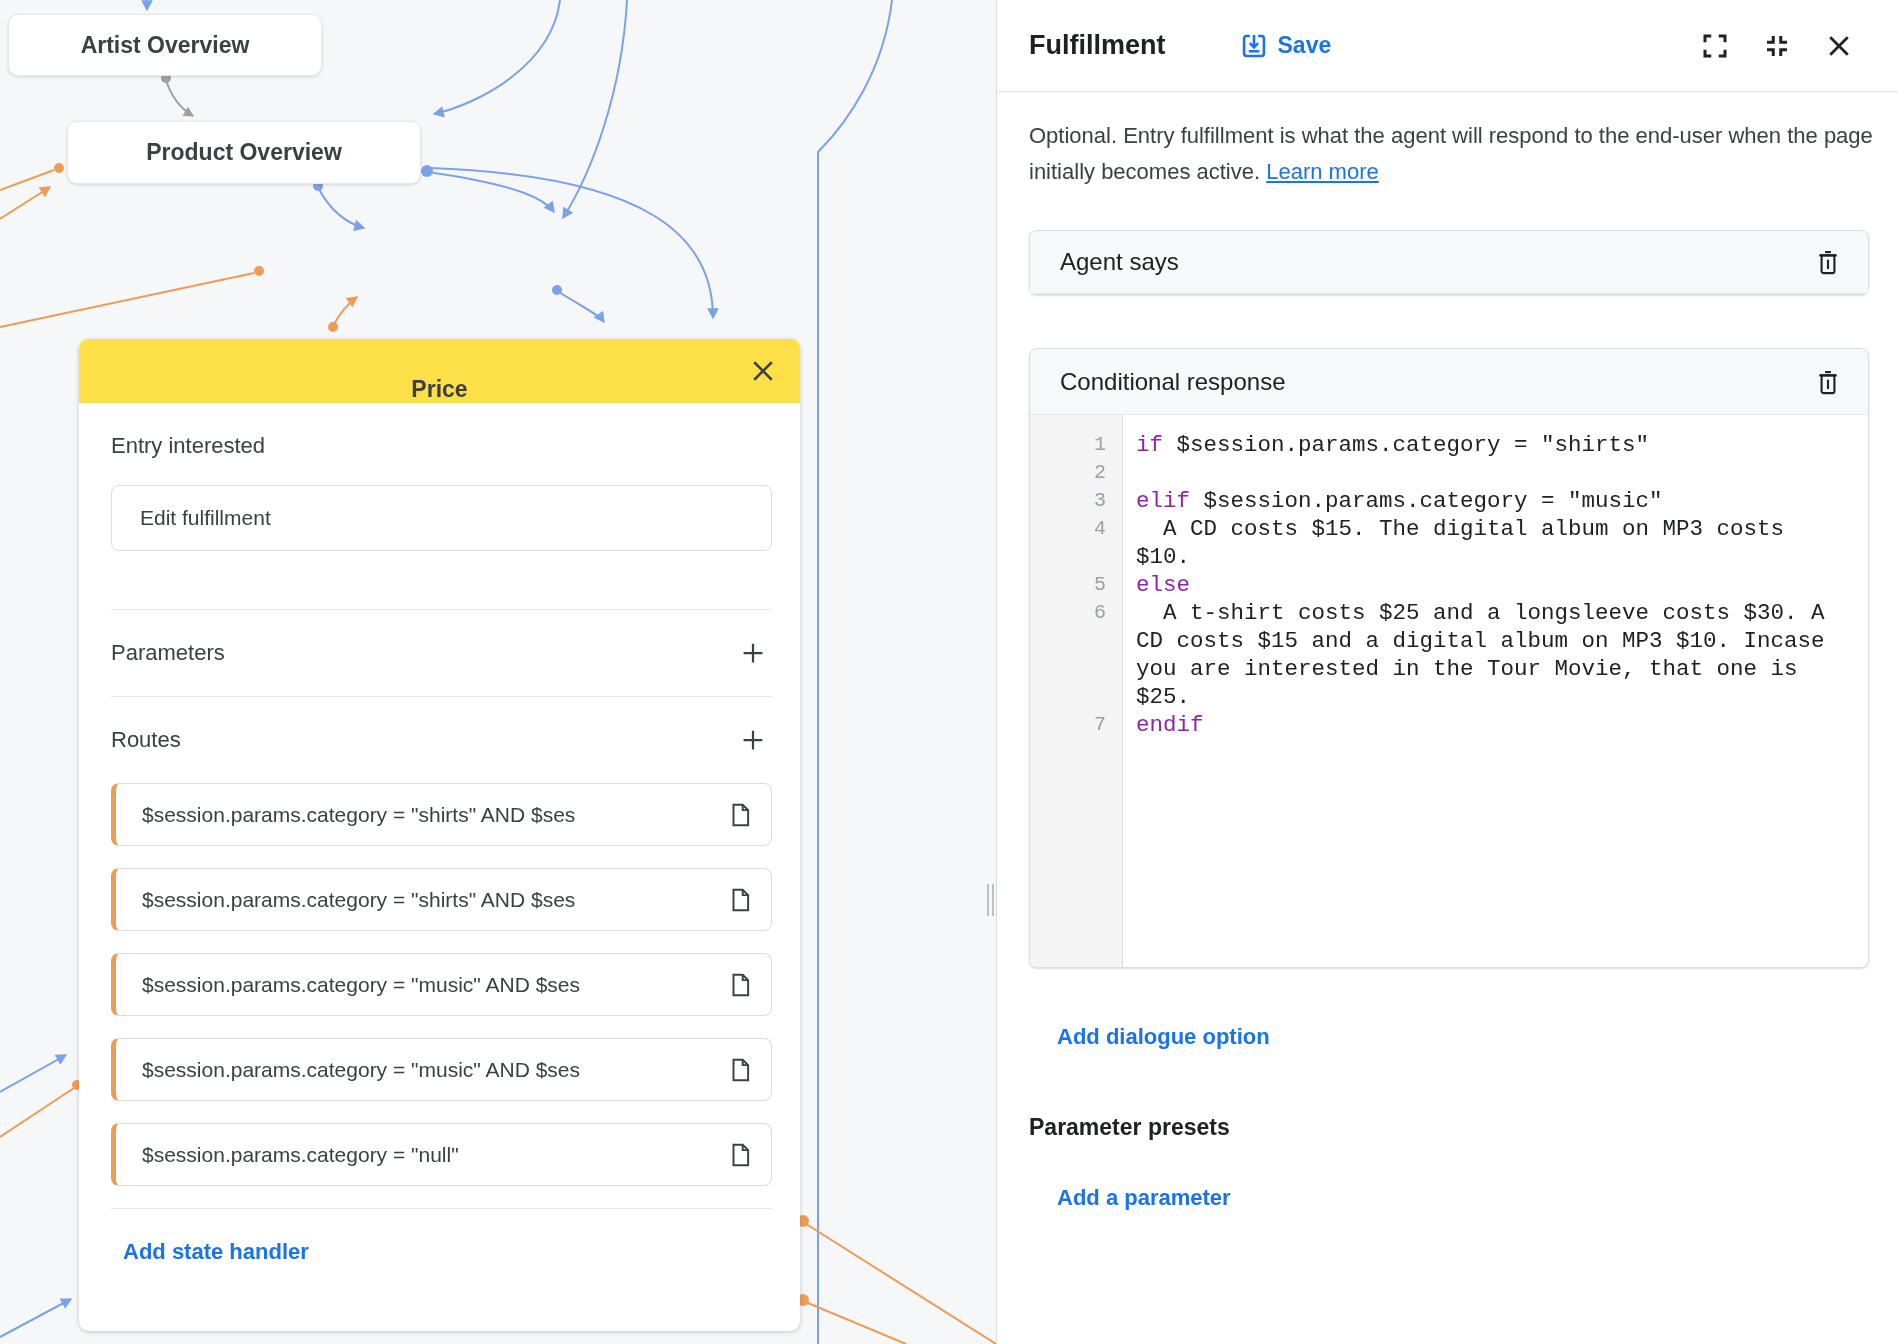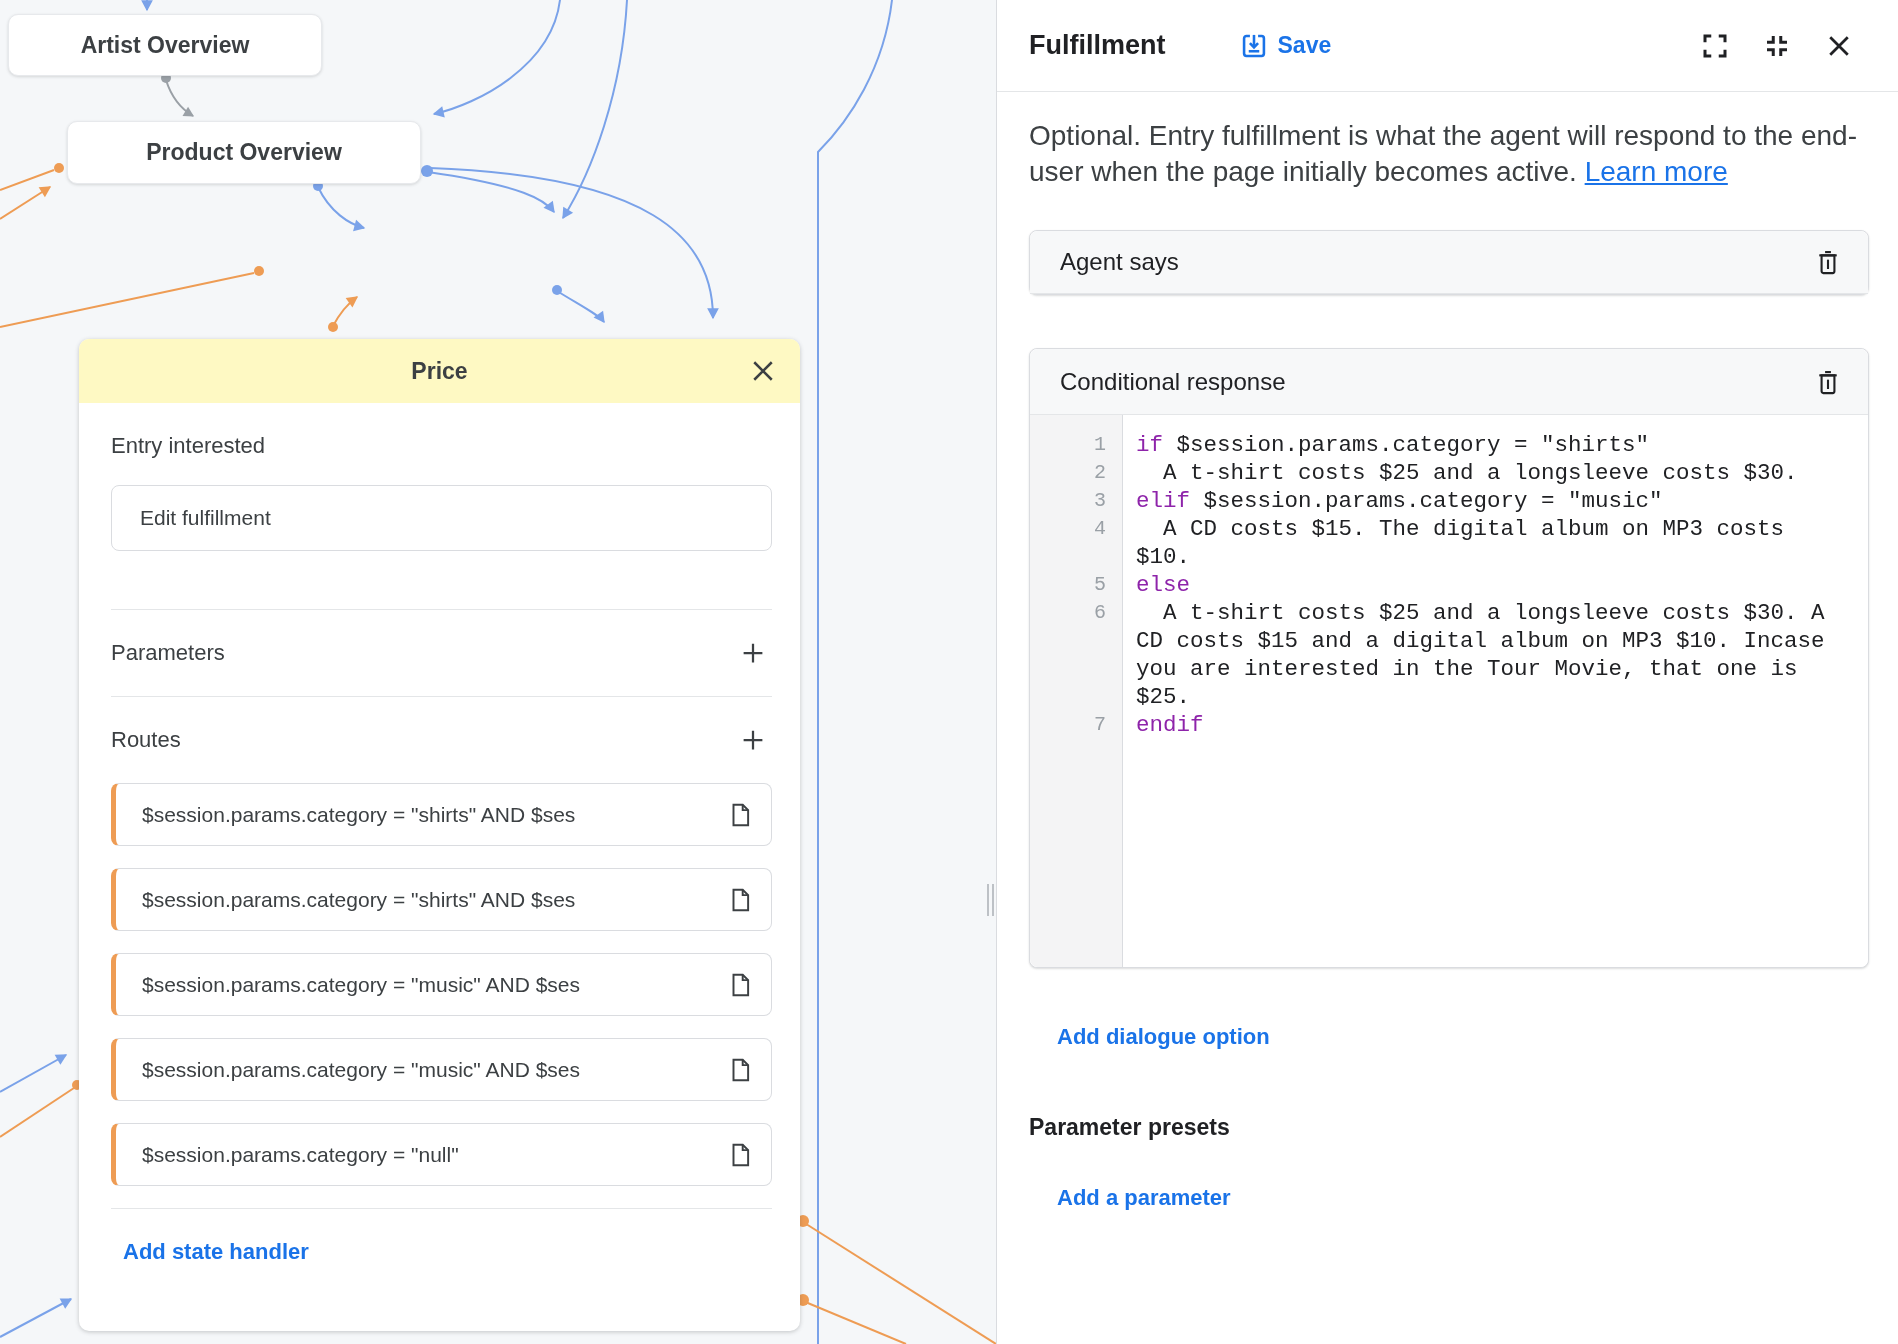--- a/index.html
+++ b/index.html
@@ -12,22 +12,22 @@
   .node { position:absolute; background:#fff; border:1px solid #e7e9ec; border-radius:10px;
           box-shadow:0 1px 3px rgba(60,64,67,.18); display:flex; align-items:center; justify-content:center;
           font-size:23px; font-weight:bold; color:#3c4043; cursor:pointer; }
   .node-artist   { left:8px;   top:14px;  width:314px; height:62px; }
   .node-product  { left:67px;  top:121px; width:354px; height:63px; }
   .node-shirts   { left:264px; top:230px; width:353px; height:60px; }
 
   
   .price-card { position:absolute; left:79px; top:339px; width:721px; height:992px; background:#fff;
                 border-radius:10px; box-shadow:0 1px 4px rgba(60,64,67,.28); }
-  .price-header { height:64px; background:#fef9c3; border-radius:10px 10px 0 0; display:flex;
-                  align-items:center; justify-content:center; position:relative; cursor:pointer; }
+  .price-header { height:64px; background:#fde047; border-radius:10px 10px 0 0; display:flex;
+                  align-items:flex-end; justify-content:center; position:relative; cursor:pointer; }
   .price-title { font-size:23px; font-weight:bold; color:#3c4043; }
   .price-close { position:absolute; right:22px; top:17px; width:30px; height:30px; background:none; border:none; cursor:pointer; padding:0; }
   .price-body { padding:0 28px 0 32px; }
   .sec-label { font-size:22px; color:#3c4043; }
   .entry-label { margin-top:30px; }
   .edit-box { margin-top:26px; height:66px; border:1px solid #dadce0; border-radius:8px; display:flex;
               align-items:center; padding-left:28px; font-size:21px; color:#3c4043; cursor:pointer; background:#fff; width:100%; }
   .hr { height:1px; background:#e4e6e8; margin-left:0; }
   .hr1 { margin-top:58px; }
   .sec-row { display:flex; align-items:center; justify-content:space-between; padding:28px 4px 28px 0; }
@@ -48,21 +48,21 @@
   
   .panel { position:absolute; left:996px; top:0; width:902px; height:1344px; background:#fff;
            border-left:1px solid #dadce0; }
   .panel-header { height:92px; display:flex; align-items:center; padding:0 44px 0 32px; border-bottom:1px solid #e4e6e8; }
   .panel-title { font-size:27px; font-weight:bold; color:#202124; }
   .save-btn { display:flex; align-items:center; gap:10px; background:none; border:none; cursor:pointer; margin-left:74px; }
   .save-label { font-size:23px; font-weight:bold; color:#1a73e8; }
   .header-spacer { flex:1; }
   .icon-btn { background:none; border:none; cursor:pointer; padding:0; width:30px; height:30px; margin-left:32px; }
 
-  .panel-desc { margin:26px 24px 0 32px; max-width:850px; font-size:28px; line-height:36px; color:#3c4043; }
+  .panel-desc { margin:26px 24px 0 32px; max-width:850px; font-size:22px; line-height:36px; color:#3c4043; }
   .learn-more { color:#1a73e8; text-decoration:underline; cursor:pointer; font-weight:normal; }
 
   .p-card { margin:0 30px 0 32px; width:840px; border:1px solid #dadce0; border-radius:8px;
             box-shadow:0 1px 2px rgba(60,64,67,.18); background:#fff; }
   .p-card-header { height:63px; display:flex; align-items:center; justify-content:space-between;
                    padding:0 26px 0 30px; background:#f7f8f9; border-bottom:1px solid #e4e6e8; border-radius:8px 8px 0 0; }
   .p-card-title { font-size:24px; color:#202124; }
   .trash-btn { background:none; border:none; cursor:pointer; width:28px; height:28px; padding:0; }
   .agent-card { margin-top:40px; }
   .agent-input { height:86px; display:flex; align-items:center; padding:0 24px; }
@@ -320,21 +320,20 @@
     </div>
     <div class="code-body">
 
         <div class="code-row">
           <span class="ln">1</span>
           <span class="ct"><span class="kw">if</span><span> $session.params.category = "shirts"</span></span>
         </div>
 
         <div class="code-row">
           <span class="ln">2</span>
-          <span class="ct"><span>  A t-shirt costs $25 and a longsleeve costs $30.</span></span>
         </div>
 
         <div class="code-row">
           <span class="ln">3</span>
           <span class="ct"><span class="kw">elif</span><span> $session.params.category = "music"</span></span>
         </div>
 
         <div class="code-row">
           <span class="ln">4</span>
           <span class="ct"><span>  A CD costs $15. The digital album on MP3 costs $10.</span></span>

